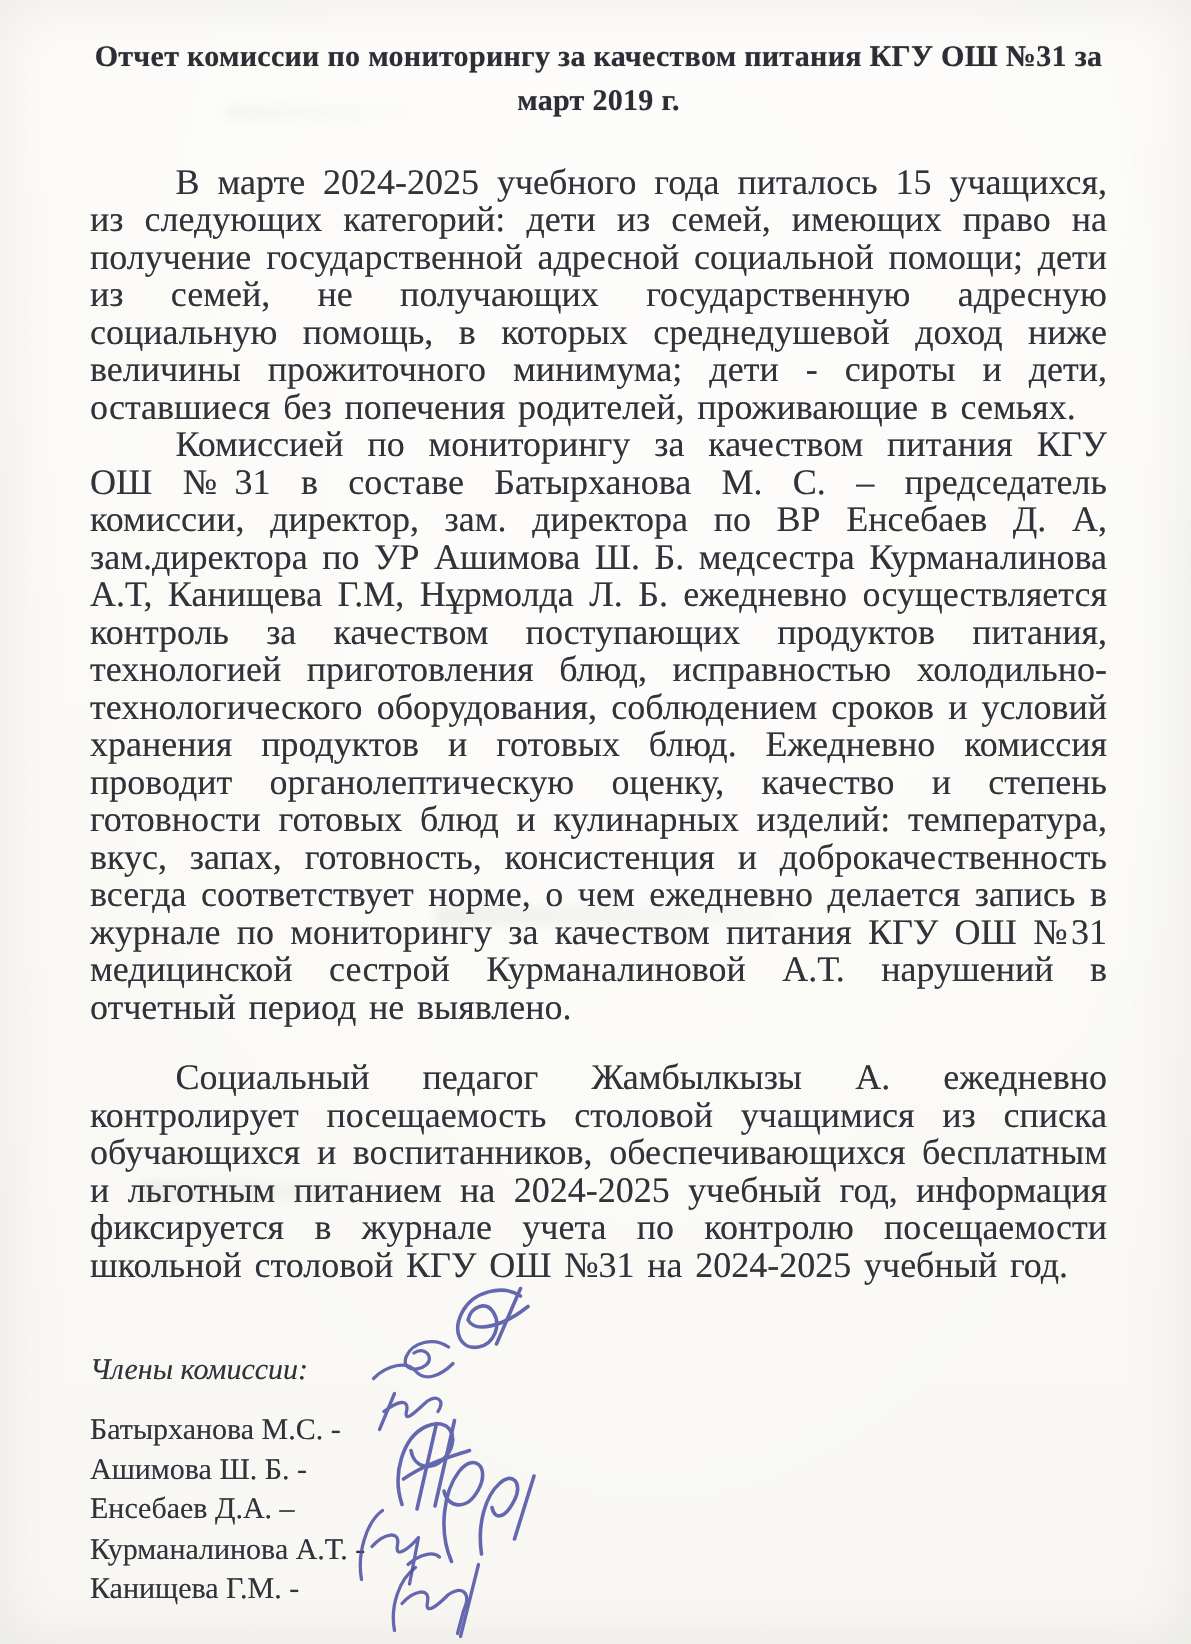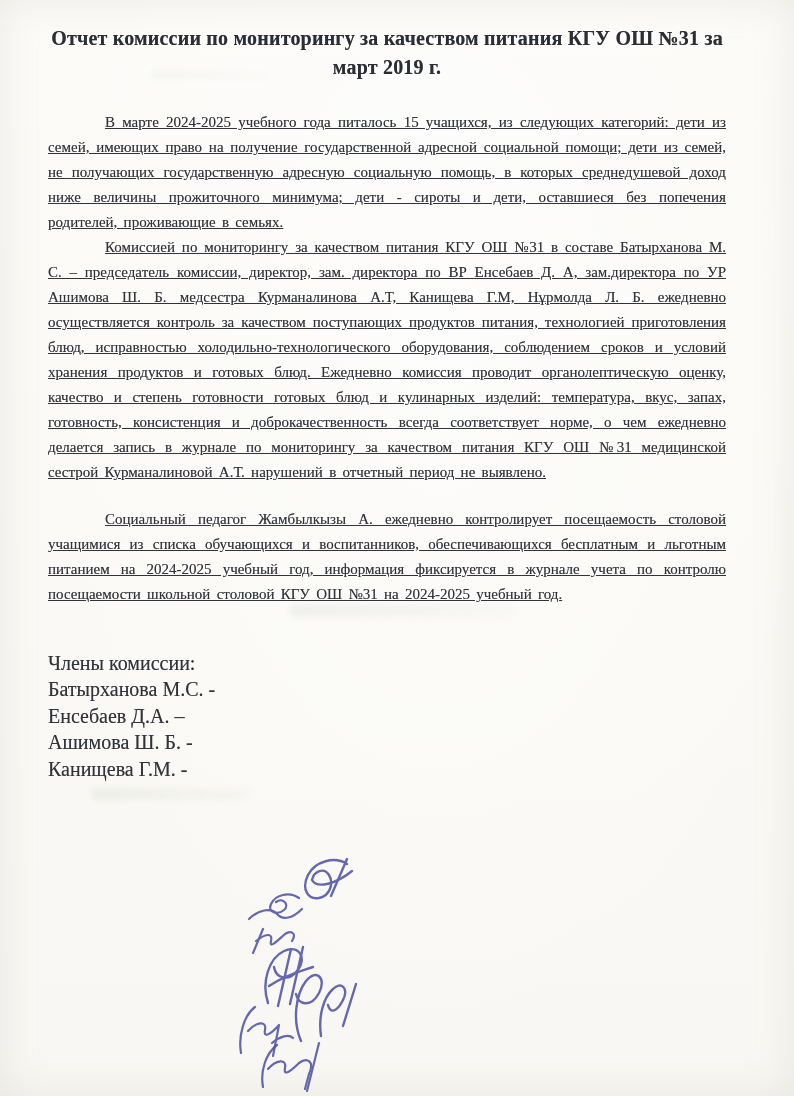--- a/index.html
+++ b/index.html
@@ -8,38 +8,38 @@
     width:794px;height:1096px;
     margin:0 auto;
     background:
       radial-gradient(ellipse at 55% 30%, rgba(255,255,255,.6), rgba(0,0,0,0) 70%),
       linear-gradient(180deg,#fcfbf8 0%,#faf9f5 55%,#f8f7f3 100%);
     overflow:hidden;
     font-family:"Liberation Serif","DejaVu Serif",serif;
     color:#31333b;
     box-shadow:inset 0 0 40px rgba(160,158,150,.18);
   }
-  .content{position:absolute;left:48px;top:24px;width:678px;}
+  .content{position:absolute;left:60px;top:24px;width:678px;}
   .title{
     font-size:20px;font-weight:bold;text-align:center;
     line-height:29px;margin:0 0 28px 0;letter-spacing:.2px;
     color:#2c2e36;text-shadow:0 0 .5px rgba(44,46,54,.55);
   }
   .body-par{
-    font-size:15px;line-height:25px;text-align:justify;
+    font-size:24px;line-height:25px;text-align:justify;
     text-indent:57px;margin:0;word-spacing:2.5px;
     text-shadow:0 0 .4px rgba(49,51,59,.5);
-    text-decoration:underline;
   }
   .par-3{margin-top:22px;}
   .sign-heading{
     margin:44px 0 0 0;font-size:20px;line-height:25px;
     text-shadow:0 0 .4px rgba(49,51,59,.5);
+    font-style:italic;
   }
-  .members{}
+  .members{margin-top:14px;}
   .member-row{
     font-size:20px;line-height:26.5px;
     text-shadow:0 0 .4px rgba(49,51,59,.5);
     white-space:pre;
   }
   .sig-layer{position:absolute;left:0;top:0;width:794px;height:1096px;pointer-events:none;}
   .sig-layer path{fill:none;stroke-linecap:round;stroke-linejoin:round;}
   .bleed{
     position:absolute;border-radius:5px;filter:blur(3px);opacity:.45;
     background:linear-gradient(90deg, rgba(125,140,125,.22), rgba(125,140,125,.07));
@@ -64,22 +64,23 @@
     </h1>
 
     <p class="body-par par-1">В марте 2024-2025  учебного года питалось 15  учащихся, из следующих категорий: дети из семей, имеющих право на получение государственной адресной социальной помощи; дети из семей, не получающих государственную адресную социальную помощь, в которых среднедушевой доход ниже величины прожиточного минимума; дети - сироты и дети, оставшиеся без попечения родителей, проживающие в семьях.</p>
     <p class="body-par par-2">Комиссией по мониторингу за качеством питания КГУ ОШ №31  в составе Батырханова М. С. – председатель комиссии, директор, зам. директора по ВР Енсебаев Д. А, зам.директора по УР Ашимова Ш. Б. медсестра Курманалинова А.Т,  Канищева Г.М, Нұрмолда Л. Б. ежедневно осуществляется контроль за качеством поступающих продуктов питания, технологией приготовления блюд, исправностью холодильно-технологического оборудования, соблюдением сроков и условий хранения продуктов и готовых блюд. Ежедневно комиссия проводит органолептическую оценку, качество и степень готовности готовых блюд и кулинарных изделий: температура, вкус, запах, готовность, консистенция и доброкачественность всегда соответствует норме, о чем ежедневно делается запись в журнале по мониторингу за качеством питания КГУ ОШ №31 медицинской сестрой Курманалиновой А.Т. нарушений в отчетный период не выявлено.</p>
     <p class="body-par par-3">Социальный педагог Жамбылкызы А.  ежедневно контролирует посещаемость столовой учащимися из списка обучающихся и воспитанников, обеспечивающихся бесплатным и льготным питанием на 2024-2025 учебный год, информация фиксируется в журнале учета по контролю посещаемости школьной столовой КГУ ОШ №31 на 2024-2025 учебный год.</p>
 
     <div class="sign-heading">Члены комиссии:</div>
 
     <div class="members">
       <div class="member-row">Батырханова М.С. -</div>
+      <div class="member-row">Ашимова Ш. Б. -</div>
       <div class="member-row">Енсебаев Д.А. –</div>
-      <div class="member-row">Ашимова Ш. Б. -</div>
+      <div class="member-row">Курманалинова А.Т. -</div>
       <div class="member-row">Канищева Г.М. -</div>
     </div>
   </div>
 
   <svg class="sig-layer" viewBox="0 0 794 1096" xmlns="http://www.w3.org/2000/svg">
 
     <g stroke="#4b4fa3" stroke-width="2.4" opacity="0.85">
       <path d="M347,864 C335,856 315,861 308,875 C301,889 308,900 319,898 C330,896 334,883 329,875 C324,867 314,871 312,880 C317,889 336,884 352,871"></path>
       <path d="M331,896 L347,859"></path>
     </g>

